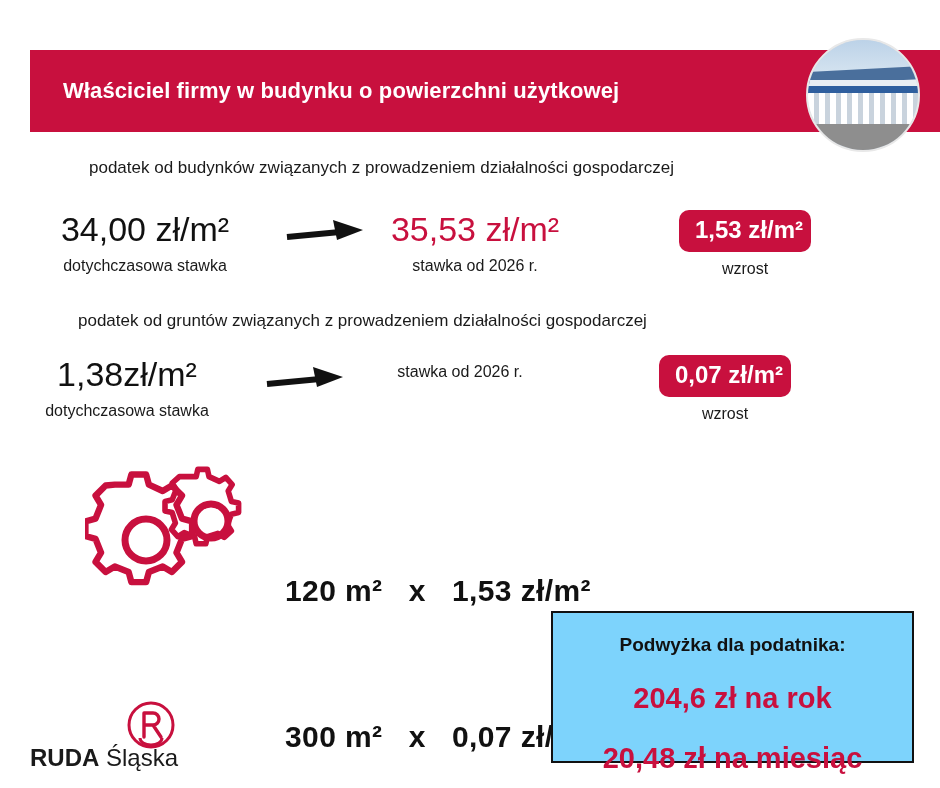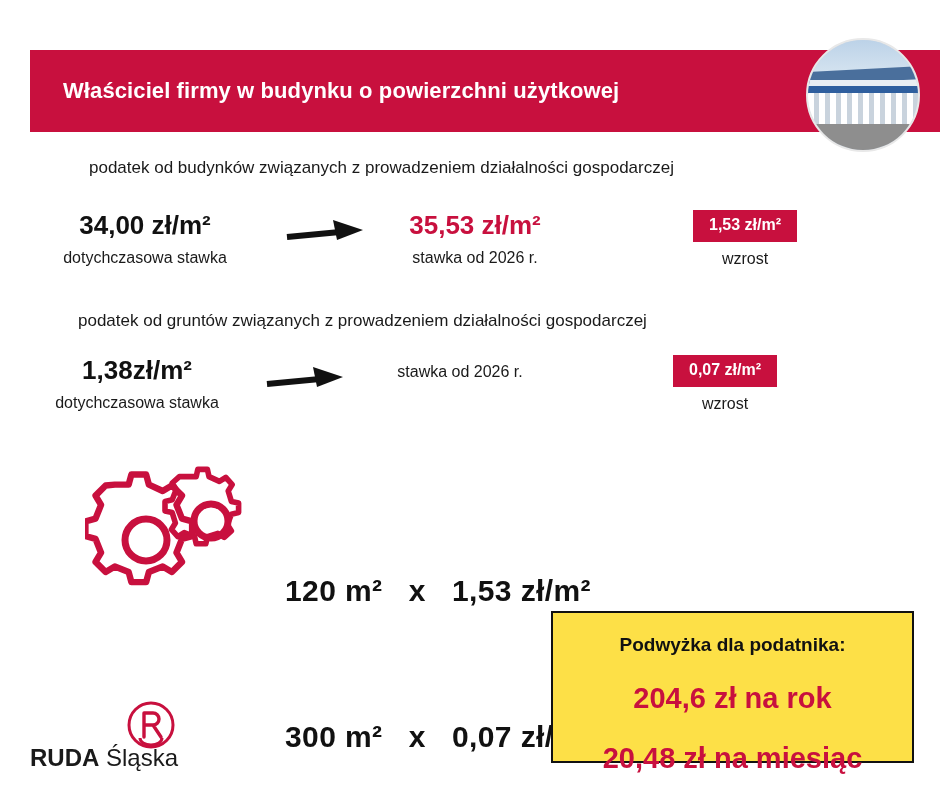--- a/index.html
+++ b/index.html
@@ -87,47 +87,48 @@
   .caption-buildings { left: 63px; top: 158px; margin-left: 26px; }
   .caption-grounds   { left: 78px; top: 311px; }
 
   
   .rate-row { position: absolute; left: 0; width: 940px; }
   .rate-row.buildings { top: 210px; }
   .rate-row.grounds   { top: 355px; }
 
   .cell { position: absolute; text-align: center; }
   .cell-value {
-    font-size: 26px;
-    font-weight: bold;
+    font-size: 34px;
+    font-weight: normal;
     white-space: nowrap;
   }
   .cell-value.dark { color: #111111; }
   .cell-value.red  { color: #c8103e; text-align: center; }
   .cell-label {
     font-size: 16px;
     color: #1a1a1a;
     margin-top: 8px;
     white-space: nowrap;
   }
   .badge {
     display: inline-block;
     background: #c8103e;
     color: #ffffff;
-    font-size: 16px;
-    font-weight: bold;
-    padding: 6px 16px 8px 16px;
+    font-size: 24px;
+    font-weight: bold;
+    padding: 6px 8px 8px 16px;
     white-space: nowrap;
+    border-radius: 10px;
   }
 
   
   .c-old-b  { left: 20px;  width: 250px; }
   .c-new-b  { left: 350px; width: 250px; }
   .c-inc-b  { left: 620px; width: 250px; }
-  .c-old-g  { left: 12px;   width: 250px; }
+  .c-old-g  { left: 2px;   width: 250px; }
   .c-new-g  { left: 335px; width: 250px; }
   .c-inc-g  { left: 600px; width: 250px; }
 
   .arrow-b { position: absolute; left: 285px; top: 8px; }
   .arrow-g { position: absolute; left: 265px; top: 10px; }
 
   
   .gears {
     position: absolute;
     left: 85px;
@@ -148,21 +149,21 @@
   }
 
   
   .result-box {
     position: absolute;
     left: 551px;
     top: 611px;
     width: 363px;
     height: 152px;
     border: 2px solid #111111;
-    background: #fde047;
+    background: #7dd3fc;
     text-align: center;
     box-sizing: border-box;
   }
   .result-title {
     font-size: 19px;
     font-weight: bold;
     color: #111111;
     margin-top: 21px;
   }
   .result-line {

